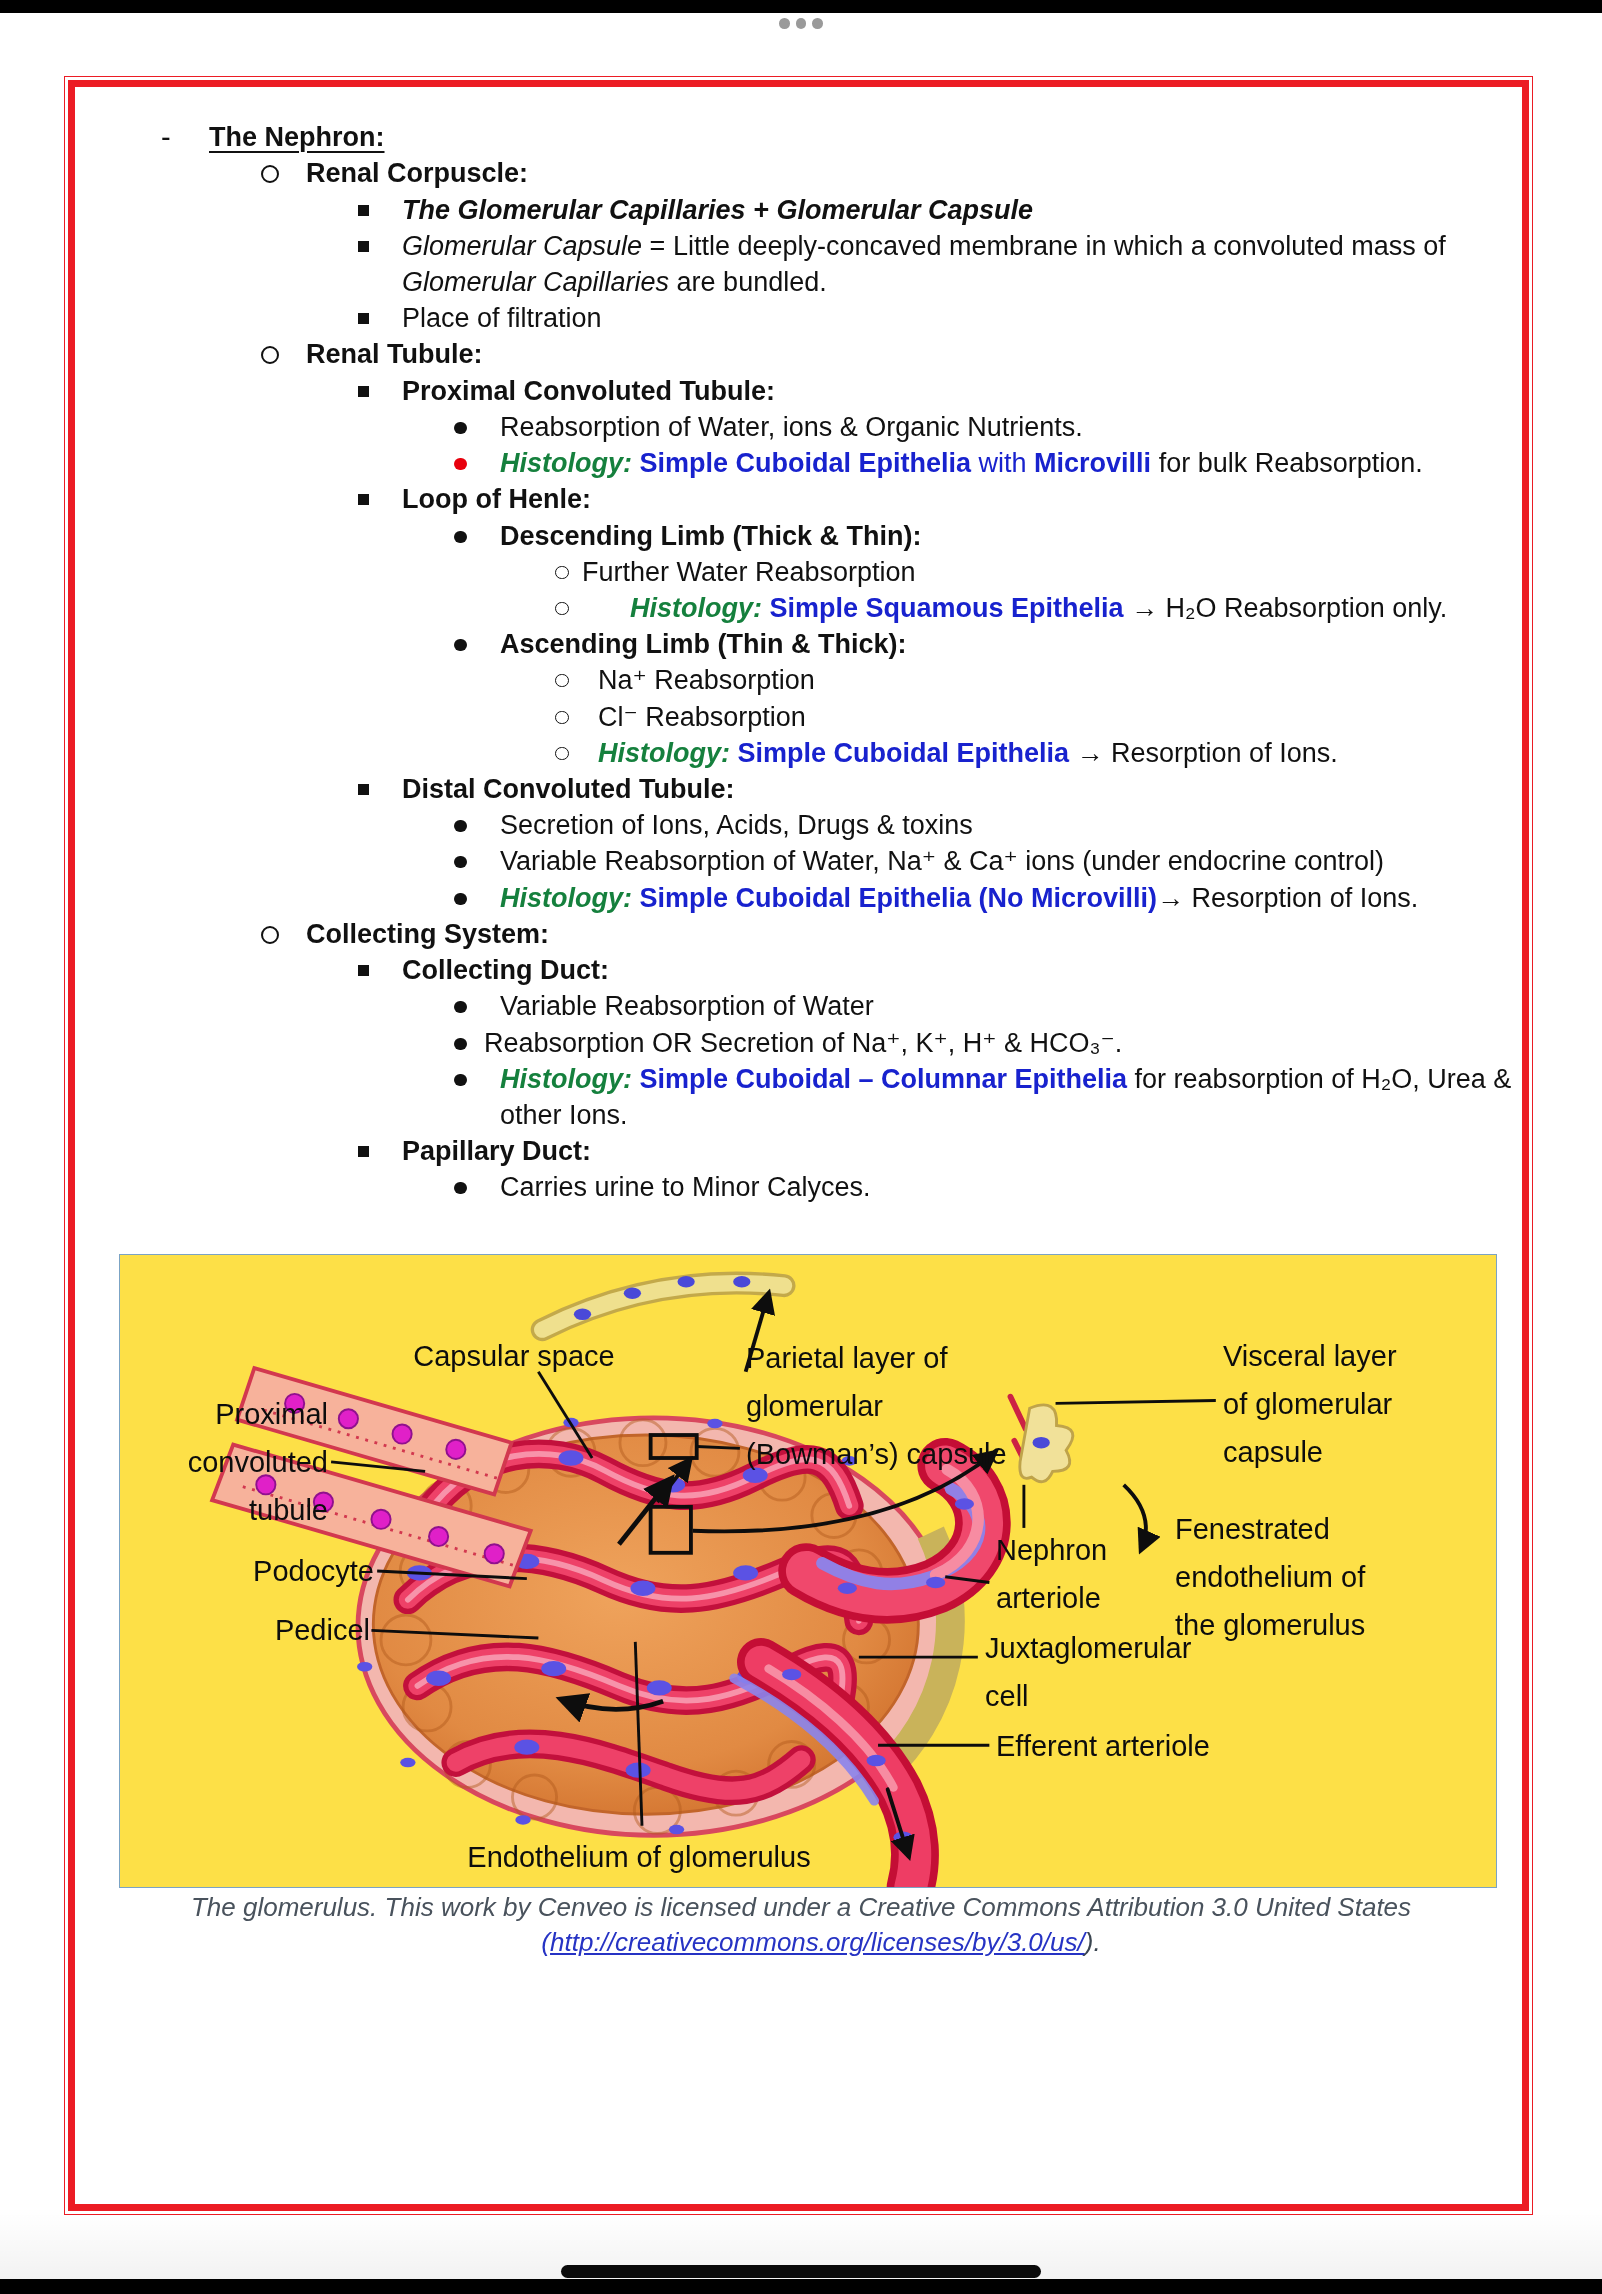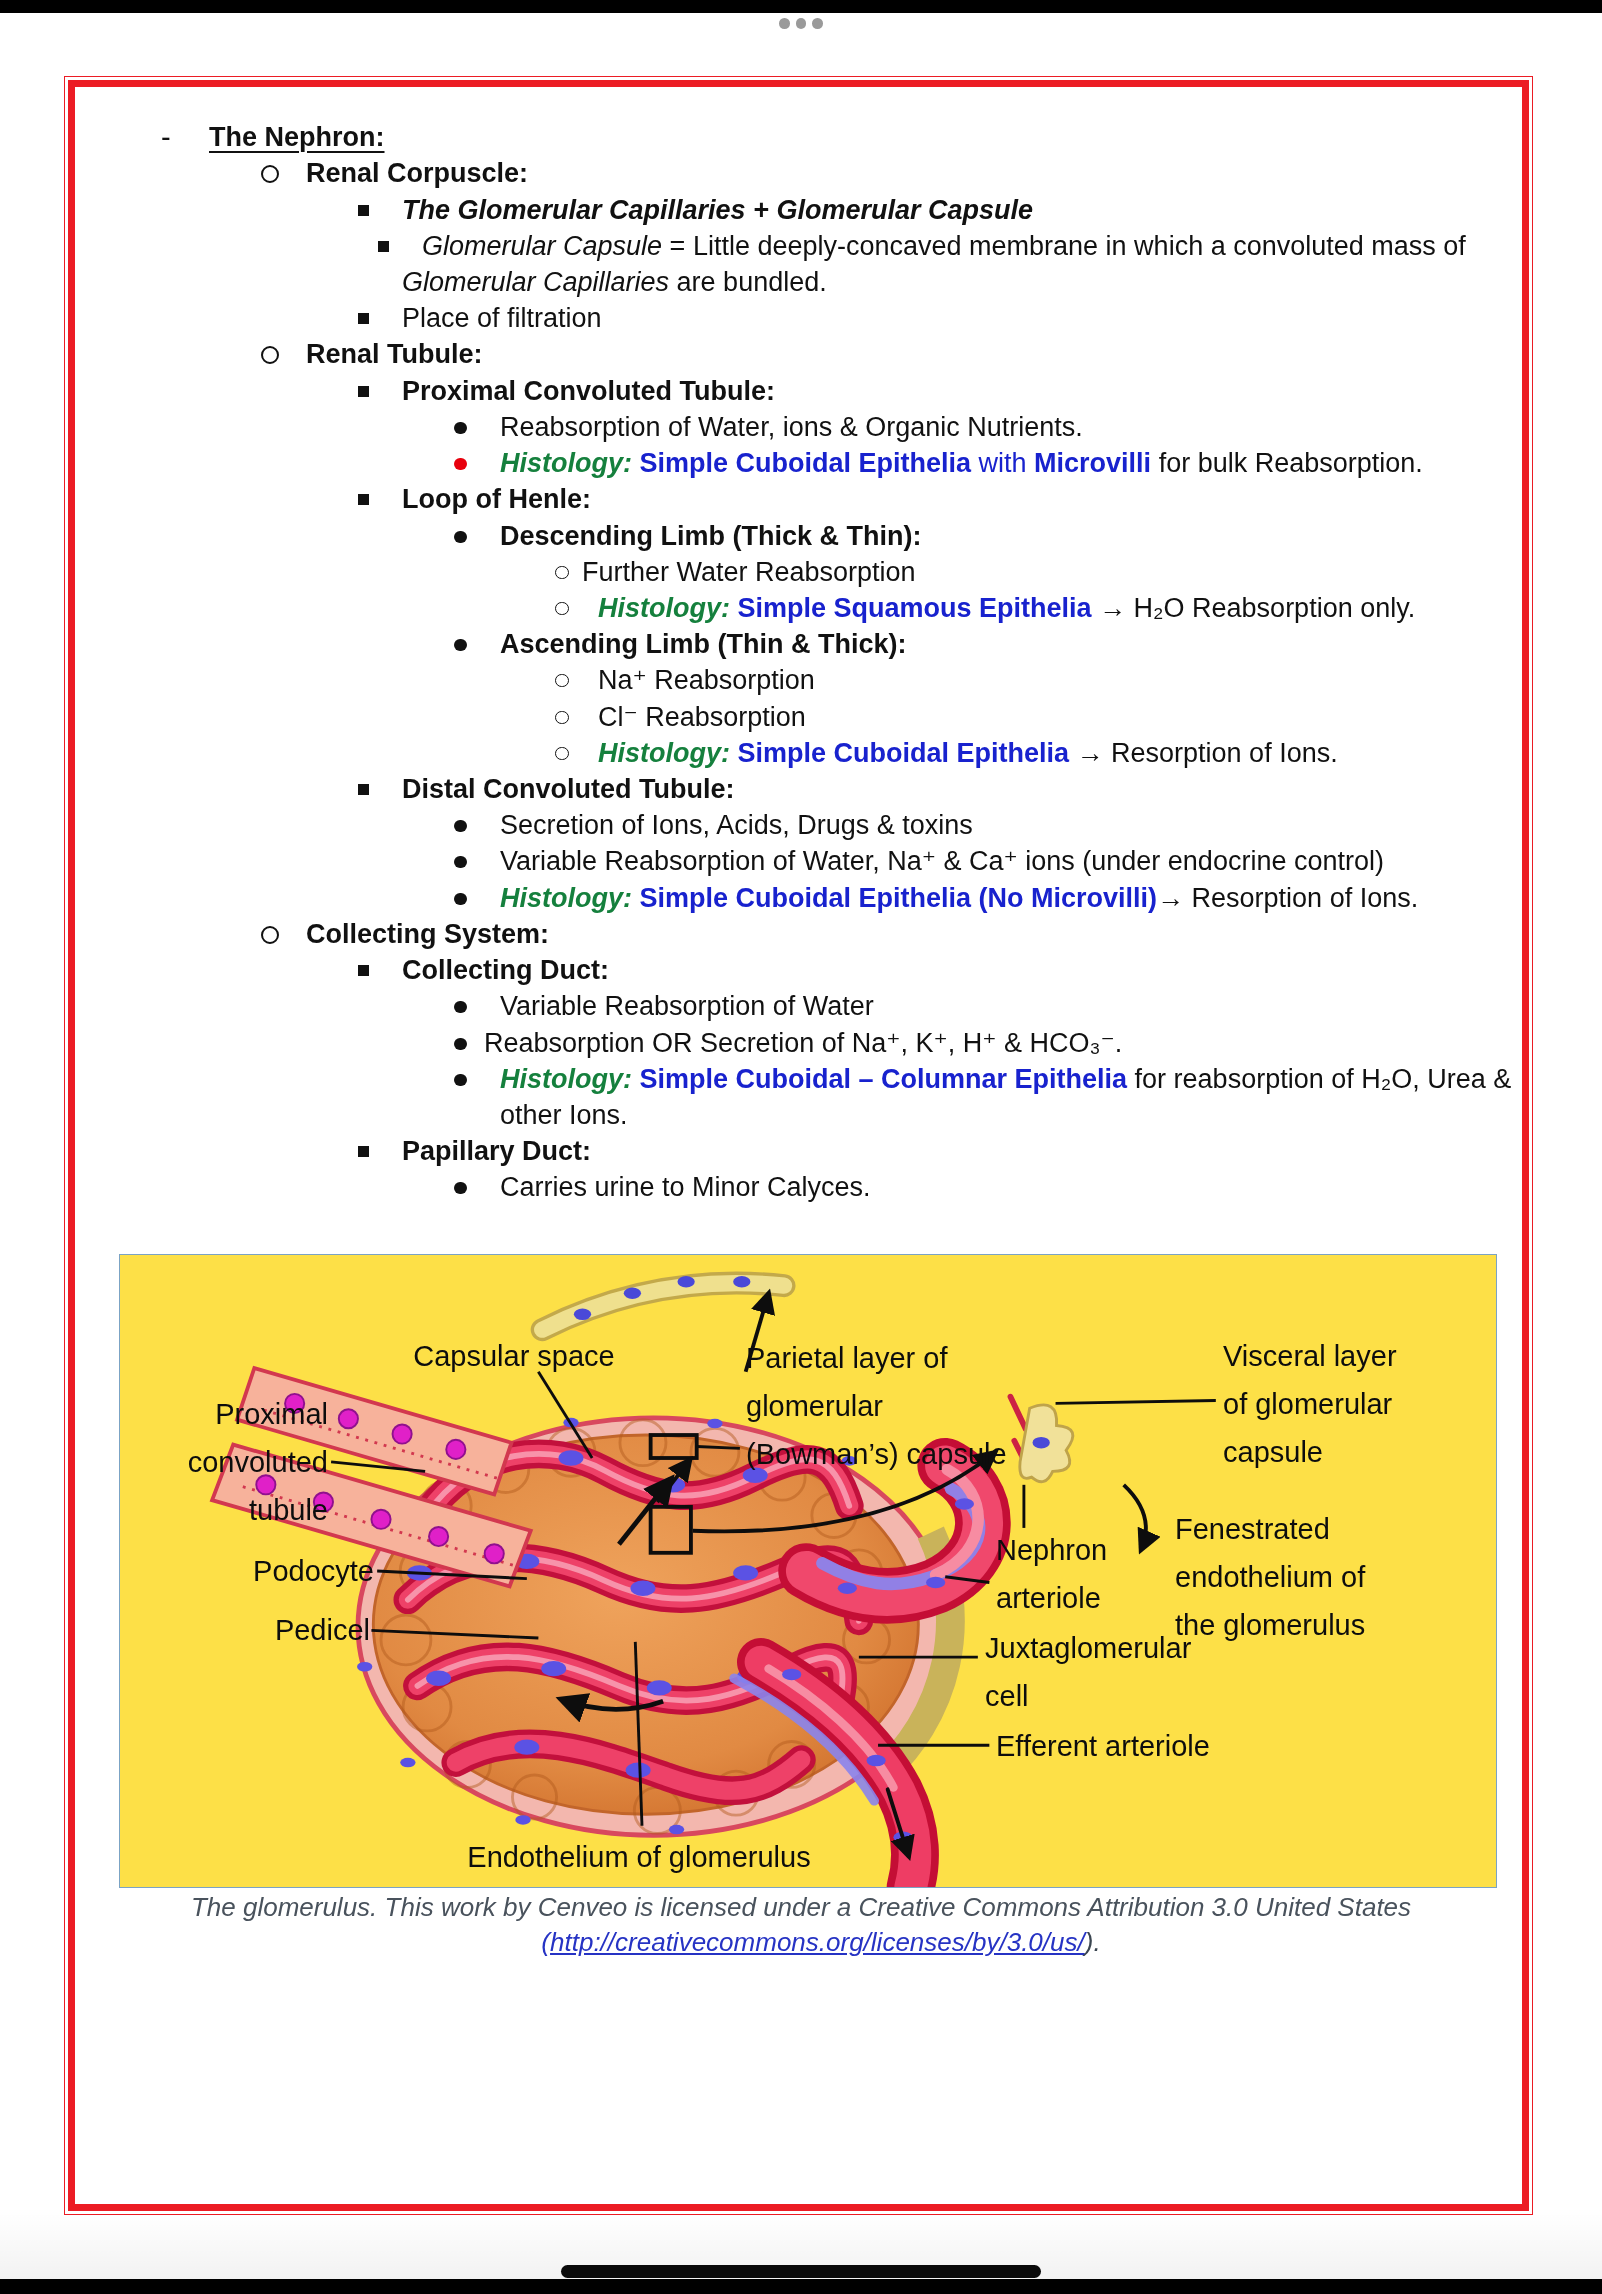--- a/index.html
+++ b/index.html
@@ -78,21 +78,21 @@
         <span class="o-text" style="left: 209px;"><span class="sbu">The Nephron:</span></span>
       </div>
       <div class="o-line" style="top: 155px;">
         <span class="o-marker m-circle" style="left: 261px;"></span>
         <span class="o-text" style="left: 306px;"><span class="sb">Renal Corpuscle:</span></span>
       </div>
       <div class="o-line" style="top: 192px;">
         <span class="o-marker m-square" style="left: 358px;"></span>
         <span class="o-text" style="left: 402px;"><span class="sbi">The Glomerular Capillaries + Glomerular Capsule</span></span>
       </div>
-      <div class="o-line" style="top: 228px; margin-left: 20px;">
+      <div class="o-line" style="top: 228px;">
         <span class="o-marker m-square" style="left: 358px;"></span>
         <span class="o-text" style="left: 402px;"><span class="si">Glomerular Capsule </span><span>= Little deeply-concaved membrane in which a convoluted mass of</span></span>
       </div>
       <div class="o-line" style="top: 264px;">
         <span class="o-text" style="left: 402px;"><span class="si">Glomerular Capillaries </span><span>are bundled.</span></span>
       </div>
       <div class="o-line" style="top: 300px;">
         <span class="o-marker m-square" style="left: 358px;"></span>
         <span class="o-text" style="left: 402px;"><span>Place of filtration</span></span>
       </div>
@@ -119,21 +119,21 @@
       <div class="o-line" style="top: 518px;">
         <span class="o-marker m-disc" style="left: 454px;"></span>
         <span class="o-text" style="left: 500px;"><span class="sb">Descending Limb (Thick &amp; Thin):</span></span>
       </div>
       <div class="o-line" style="top: 554px;">
         <span class="o-marker m-circle-sm" style="left: 555px;"></span>
         <span class="o-text" style="left: 570px; margin-left: 12px;"><span>Further Water Reabsorption</span></span>
       </div>
       <div class="o-line" style="top: 590px;">
         <span class="o-marker m-circle-sm" style="left: 555px;"></span>
-        <span class="o-text" style="left: 598px;"><span class="shr">Histology: </span><span class="shb">Simple Squamous Epithelia </span><span>→ H₂O Reabsorption only.</span></span>
+        <span class="o-text" style="left: 630px;"><span class="shr">Histology: </span><span class="shb">Simple Squamous Epithelia </span><span>→ H₂O Reabsorption only.</span></span>
       </div>
       <div class="o-line" style="top: 626px;">
         <span class="o-marker m-disc" style="left: 454px;"></span>
         <span class="o-text" style="left: 500px;"><span class="sb">Ascending Limb (Thin &amp; Thick):</span></span>
       </div>
       <div class="o-line" style="top: 662px;">
         <span class="o-marker m-circle-sm" style="left: 555px;"></span>
         <span class="o-text" style="left: 598px;"><span>Na⁺ Reabsorption</span></span>
       </div>
       <div class="o-line" style="top: 699px;">

